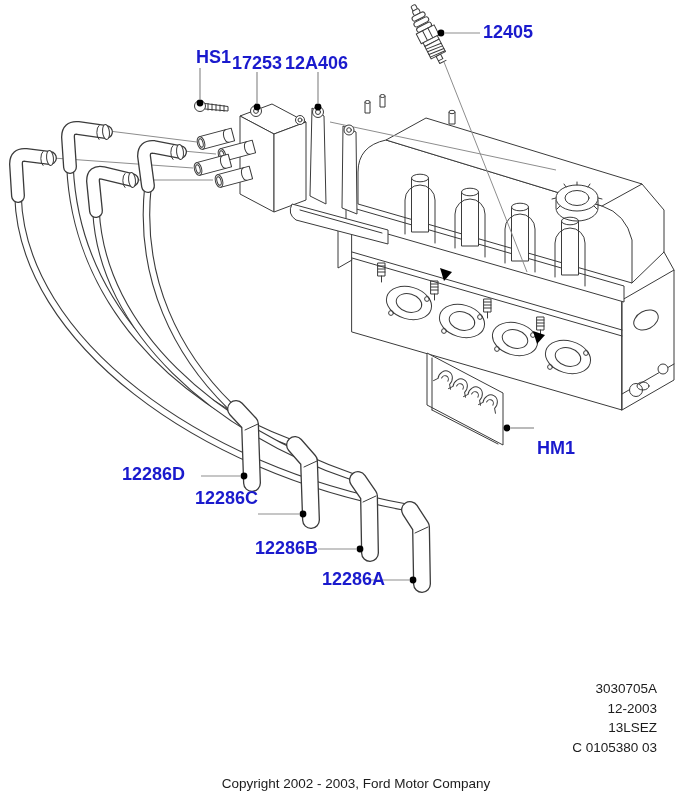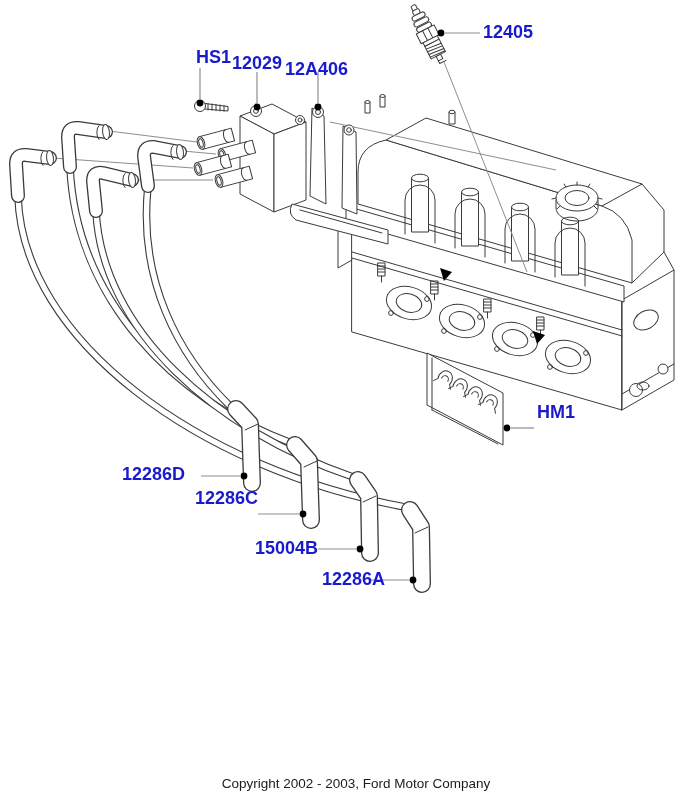--- a/index.html
+++ b/index.html
@@ -294,24 +294,30 @@
     <circle class="dot" cx="507" cy="428" r="3.4"></circle>
     <circle class="dot" cx="244" cy="476" r="3.4"></circle>
     <circle class="dot" cx="303" cy="514" r="3.4"></circle>
     <circle class="dot" cx="360" cy="549" r="3.4"></circle>
     <circle class="dot" cx="413" cy="580" r="3.4"></circle>
   </g>
 </svg>
 
 <div class="part-label" style="left:483px;top:23px">12405</div>
 <div class="part-label" style="left:196px;top:48px">HS1</div>
-<div class="part-label" style="left:232px;top:54px">12029</div>
-<div class="part-label" style="left:285px;top:60px">12A406</div>
-<div class="part-label" style="left:537px;top:403px">HM1</div>
+<div class="part-label" style="left:232px;top:54px">17253</div>
+<div class="part-label" style="left:285px;top:54px">12A406</div>
+<div class="part-label" style="left:537px;top:439px">HM1</div>
 <div class="part-label" style="left:122px;top:465px">12286D</div>
 <div class="part-label" style="left:195px;top:489px">12286C</div>
-<div class="part-label" style="left:255px;top:539px">15004B</div>
+<div class="part-label" style="left:255px;top:539px">12286B</div>
 <div class="part-label" style="left:322px;top:570px">12286A</div>
 
+<div class="footer-block">
+  <div>3030705A</div>
+  <div>12-2003</div>
+  <div>13LSEZ</div>
+  <div>C 0105380 03</div>
+</div>
 
 <div class="copyright">Copyright 2002 - 2003, Ford Motor Company</div>
 
 </div>
 
 </body></html>

